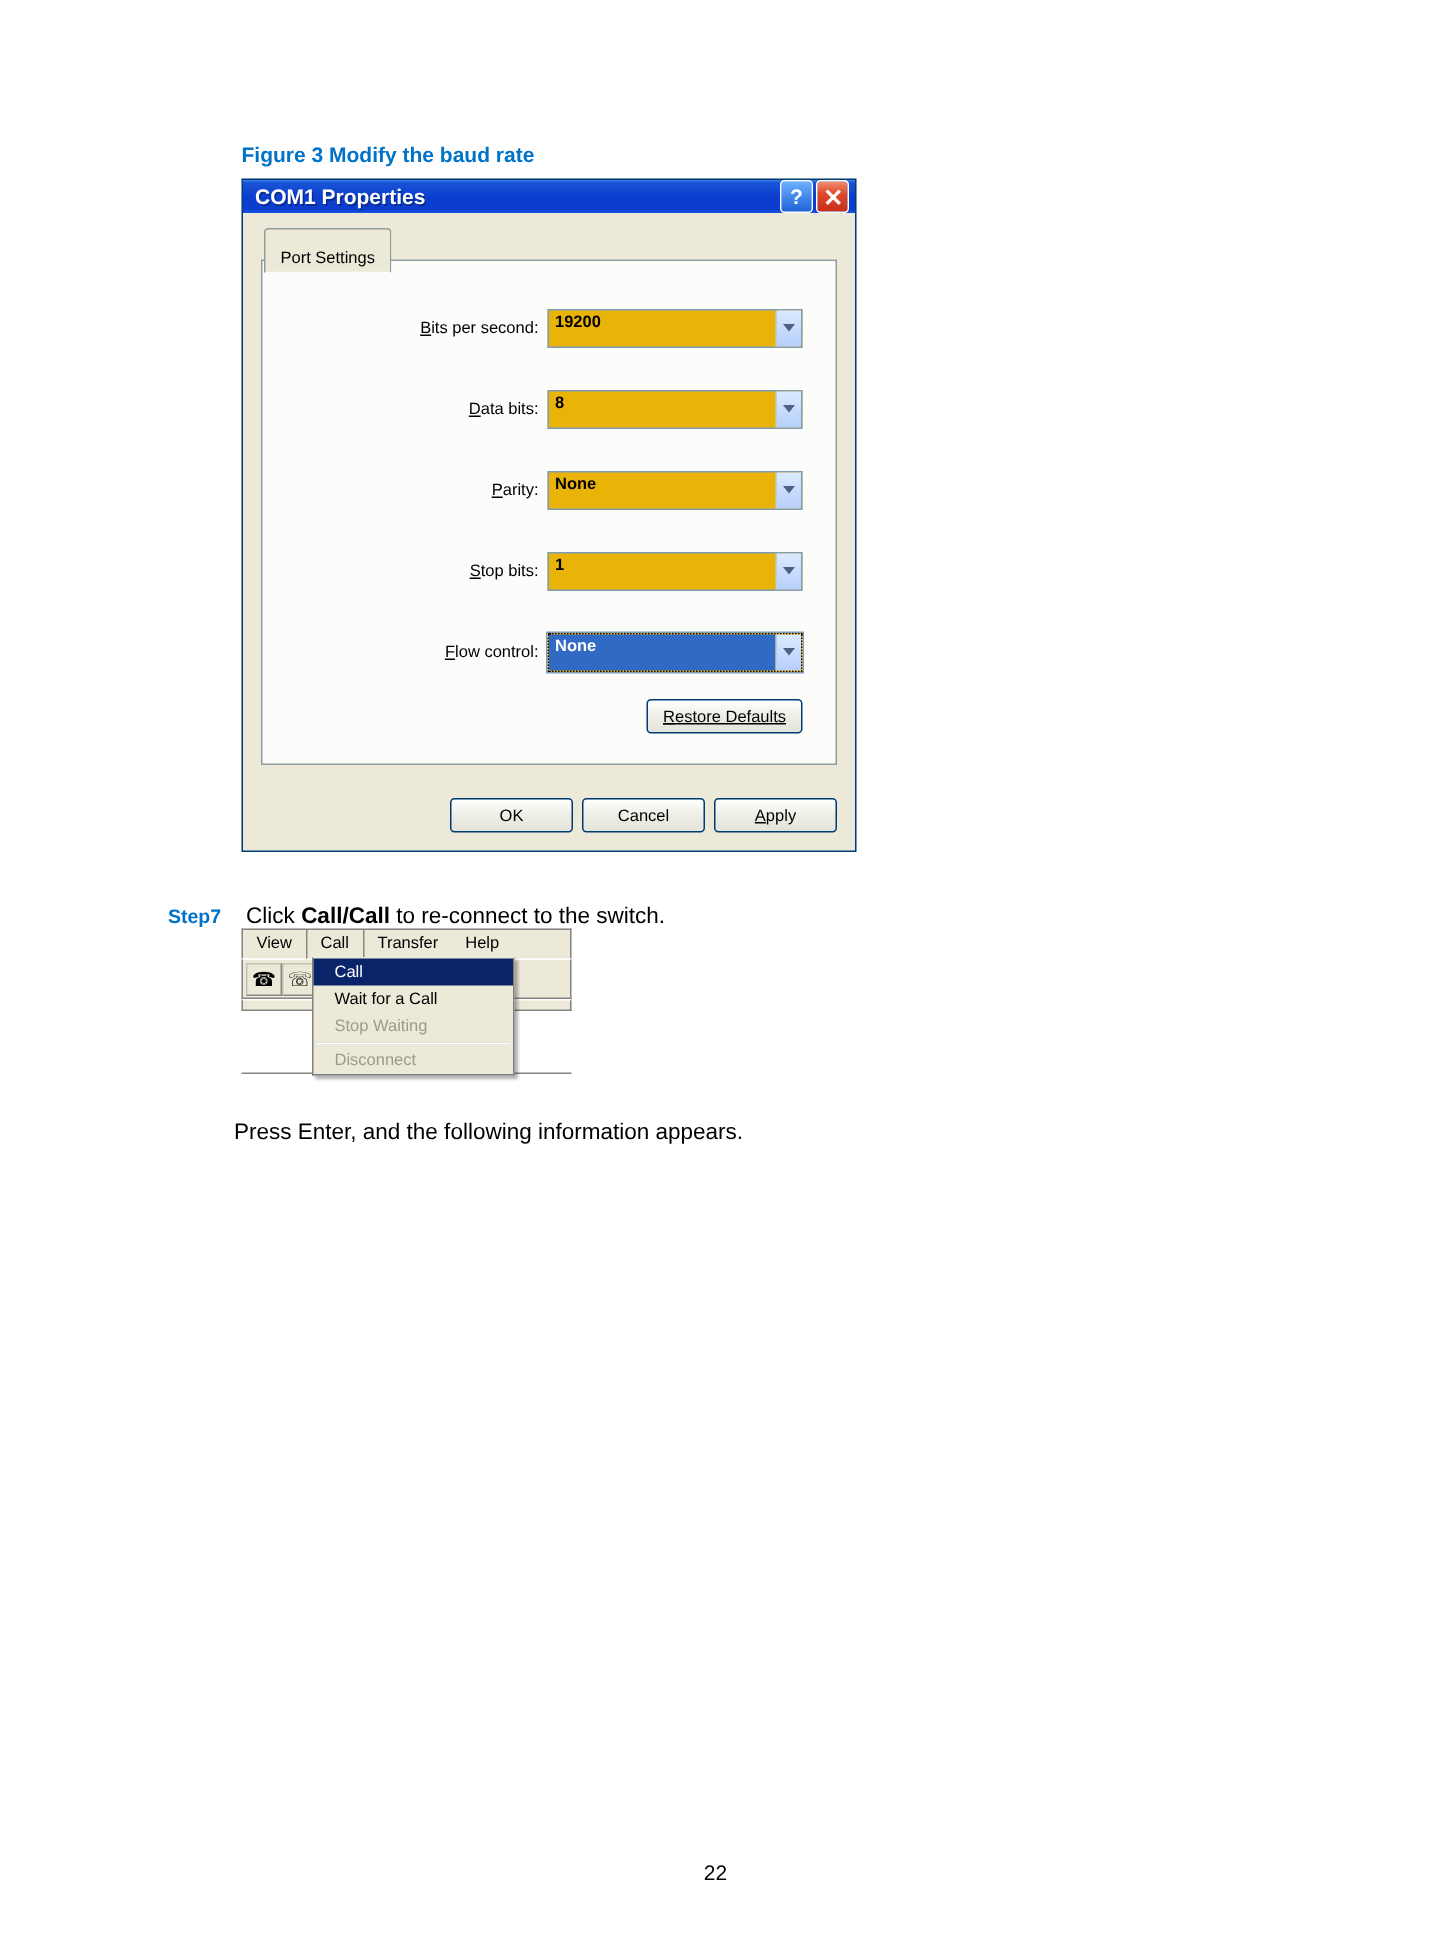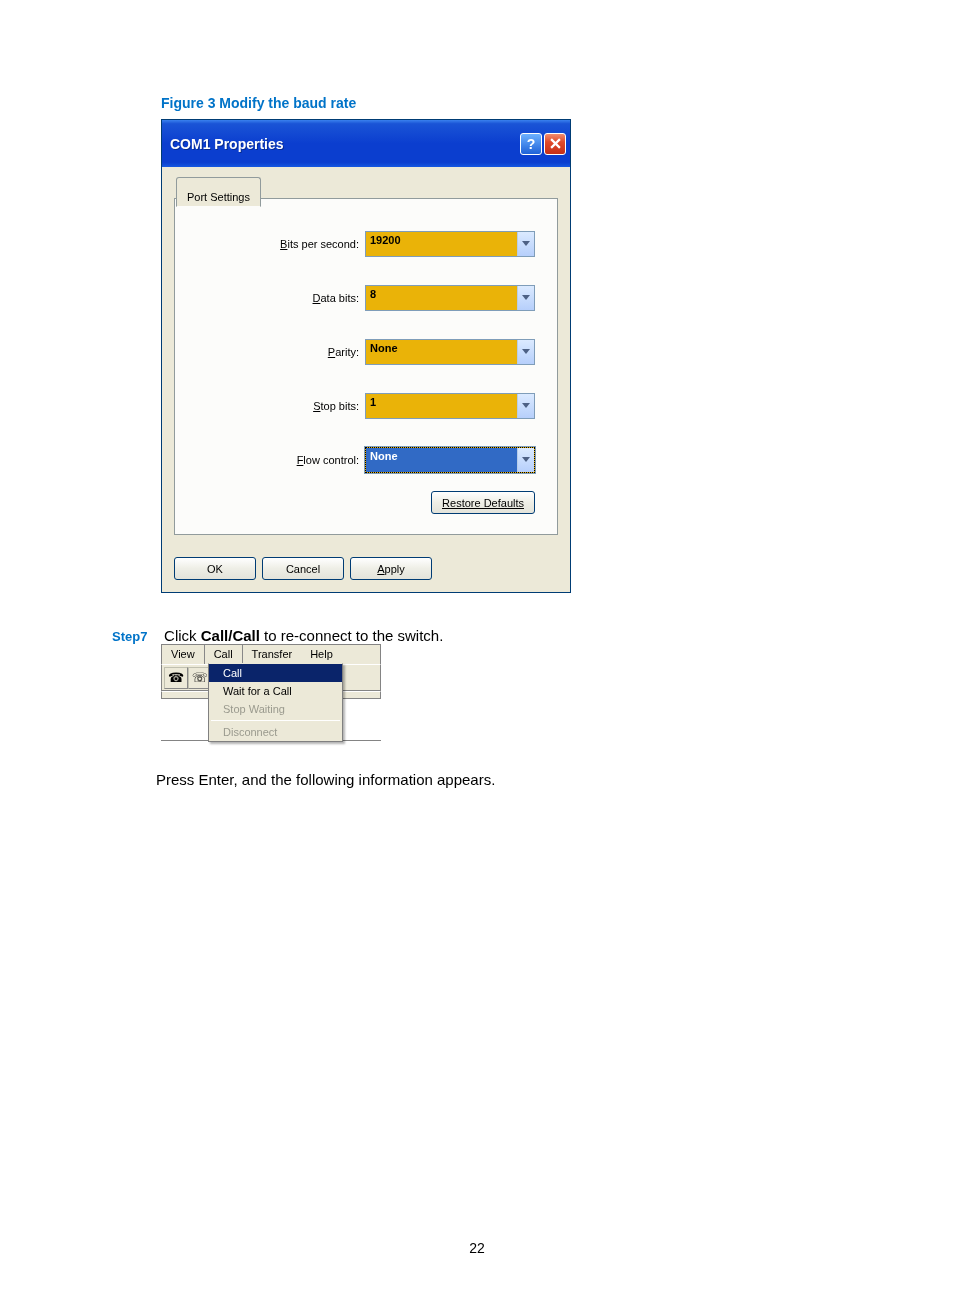--- a/index.html
+++ b/index.html
@@ -28,21 +28,21 @@
     width: 410px;
     margin-left: 49px;
     border: 1px solid #003c74;
     background: #ece9d8;
     font-family: Tahoma, Arial, sans-serif;
     font-size: 11px;
   }
   .titlebar {
     background: linear-gradient(to bottom, #3a81ee 0%, #1a54d6 8%, #0b3ecf 50%, #0b3ecf 90%, #1557e0 100%);
     color: #fff;
-    height: 47px;
+    height: 22px;
     display: flex;
     align-items: center;
     justify-content: space-between;
     padding: 0 4px 0 8px;
   }
   .titlebar-title {
     font-weight: bold;
     font-size: 14px;
     text-shadow: 1px 1px 0 rgba(0,0,0,0.3);
   }
@@ -139,20 +139,21 @@
     border-radius: 3px;
     background: linear-gradient(to bottom, #ffffff, #eeeee6 50%, #e3e3da);
     font-size: 11px;
     font-family: Tahoma, Arial, sans-serif;
     padding: 0 10px;
     cursor: default;
   }
   .winbtn .ul { text-decoration: underline; }
   .dialog-footer {
     display: flex;
+    justify-content: flex-end;
     gap: 6px;
     padding: 10px 12px 12px 12px;
   }
   
   .step-line {
     margin-top: 34px;
     font-size: 15px;
   }
   .step-label {
     color: #0073c8;

